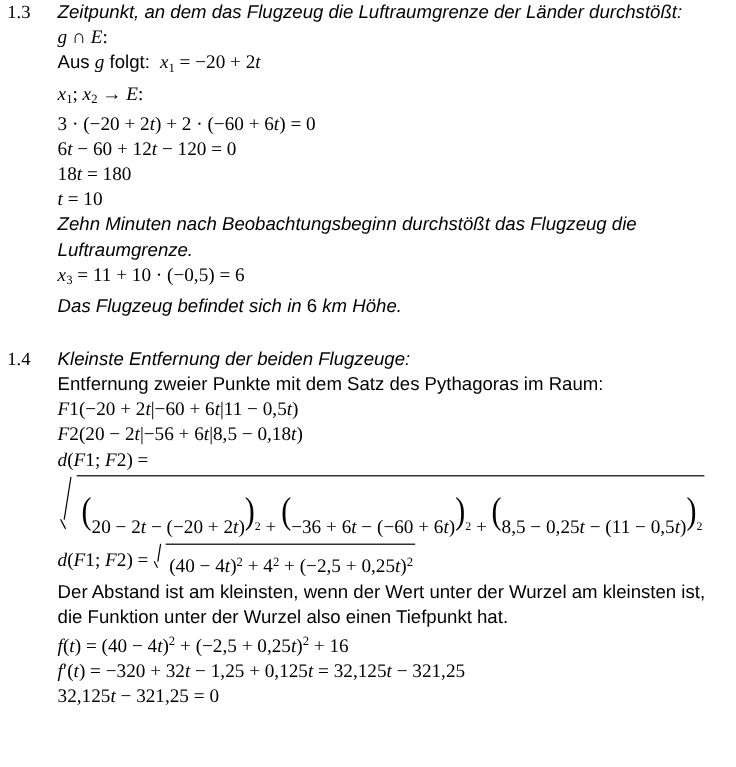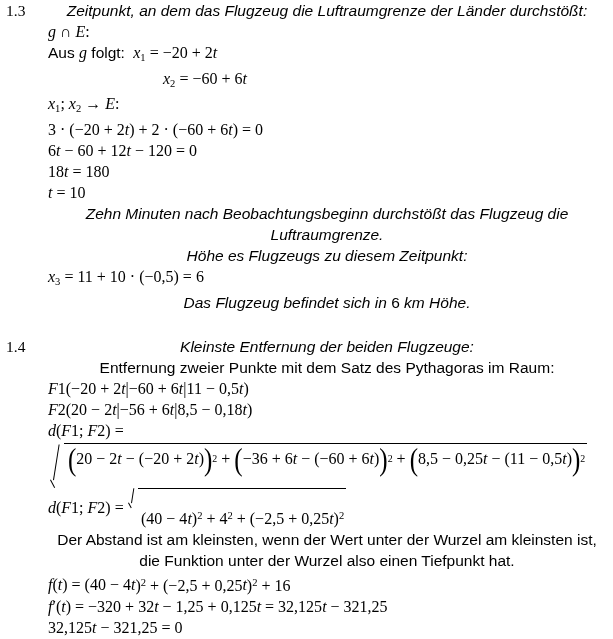--- a/index.html
+++ b/index.html
@@ -43,34 +43,34 @@
   
   .ln {
     font-size: 15.5px;
     line-height: 21px;
     white-space: nowrap;
   }
   .wrapline {
     font-size: 15.5px;
     line-height: 21px;
     white-space: normal;
-    text-align: center;
   }
   .it {
     font-style: italic;
   }
   .up {
     font-style: normal;
   }
   
   .math {
     font-family: "Liberation Serif", serif;
     font-size: 16px;
     line-height: 21px;
     white-space: nowrap;
+    margin-top: 28px;
   }
   .math .v {           
     font-style: italic;
   }
   .math .n {           
     font-style: normal;
   }
   sub, sup {
     font-size: 0.66em;
     font-style: normal;
@@ -119,21 +119,21 @@
   .radical > .body {
     border-top: 1.2px solid #000;
     padding: 1px 2px 0 3px;
     white-space: nowrap;
   }
 
   
   .rad-sm > .sign { width: 10px; flex: 0 0 10px; height: 19px; }
   .rad-sm > .sign::before { height: 0; width: 5.5px; bottom: 4px; }
   .rad-sm > .sign::after { height: 15px; bottom: 4px; }
-  .rad-sm > .body { padding-top: 16px; }
+  .rad-sm > .body { padding-top: 4px; }
 
   
   .rad-big { margin-left: 2px; }
   .rad-big > .sign { width: 14px; flex: 0 0 14px; height: 42px; }
   .rad-big > .sign::before { width: 9px; bottom: 5px; border-top-width: 1.4px; }
   .rad-big > .sign::after { height: 36px; bottom: 5px; border-left-width: 1.4px; }
   .rad-big > .body {
     border-top-width: 1.3px;
     padding: 4px 2px 0 4px;
     font-size: 16px;
@@ -172,23 +172,20 @@
 
       <div class="ln">
         <span class="math"><span class="v">g</span>&nbsp;<span class="n">∩</span>&nbsp;<span class="v">E</span><span class="n">:</span></span>
       </div>
 
       <div class="ln">
         <span>Aus <span class="math"><span class="v">g</span></span> folgt:</span>
         <span class="math">&nbsp;<span class="v">x</span><sub>1</sub> <span class="n">=</span> <span class="n">−20 +</span> <span class="n">2</span><span class="v">t</span></span>
       </div>
 
-      <div class="ln indent-eq">
-        <span class="math"><span class="v">x</span><sub>2</sub> <span class="n">=</span> <span class="n">−60 +</span> <span class="n">6</span><span class="v">t</span></span>
-      </div>
 
       <div class="ln">
         <span class="math"><span class="v">x</span><sub>1</sub><span class="n">;</span> <span class="v">x</span><sub>2</sub> <span class="n">→</span> <span class="v">E</span><span class="n">:</span></span>
       </div>
 
       <div class="ln">
         <span class="math"><span class="n">3 · (−20 +</span> <span class="n">2</span><span class="v">t</span><span class="n">) + 2 · (−60 +</span> <span class="n">6</span><span class="v">t</span><span class="n">) = 0</span></span>
       </div>
 
       <div class="ln">
@@ -198,21 +195,20 @@
       <div class="ln">
         <span class="math"><span class="n">18</span><span class="v">t</span> <span class="n">= 180</span></span>
       </div>
 
       <div class="ln">
         <span class="math"><span class="v">t</span> <span class="n">= 10</span></span>
       </div>
 
       <div class="wrapline it">Zehn Minuten nach Beobachtungsbeginn durchstößt das Flugzeug die Luftraumgrenze.</div>
 
-      <div class="wrapline it">Höhe es Flugzeugs zu diesem Zeitpunkt:</div>
 
       <div class="ln">
         <span class="math"><span class="v">x</span><sub>3</sub> <span class="n">= 11 + 10 · (−0,5) = 6</span></span>
       </div>
 
       <div class="wrapline it">
         <span>Das Flugzeug befindet sich in</span>
         <span class="up">6</span>
         <span>km</span>
         <span>Höhe.</span>

